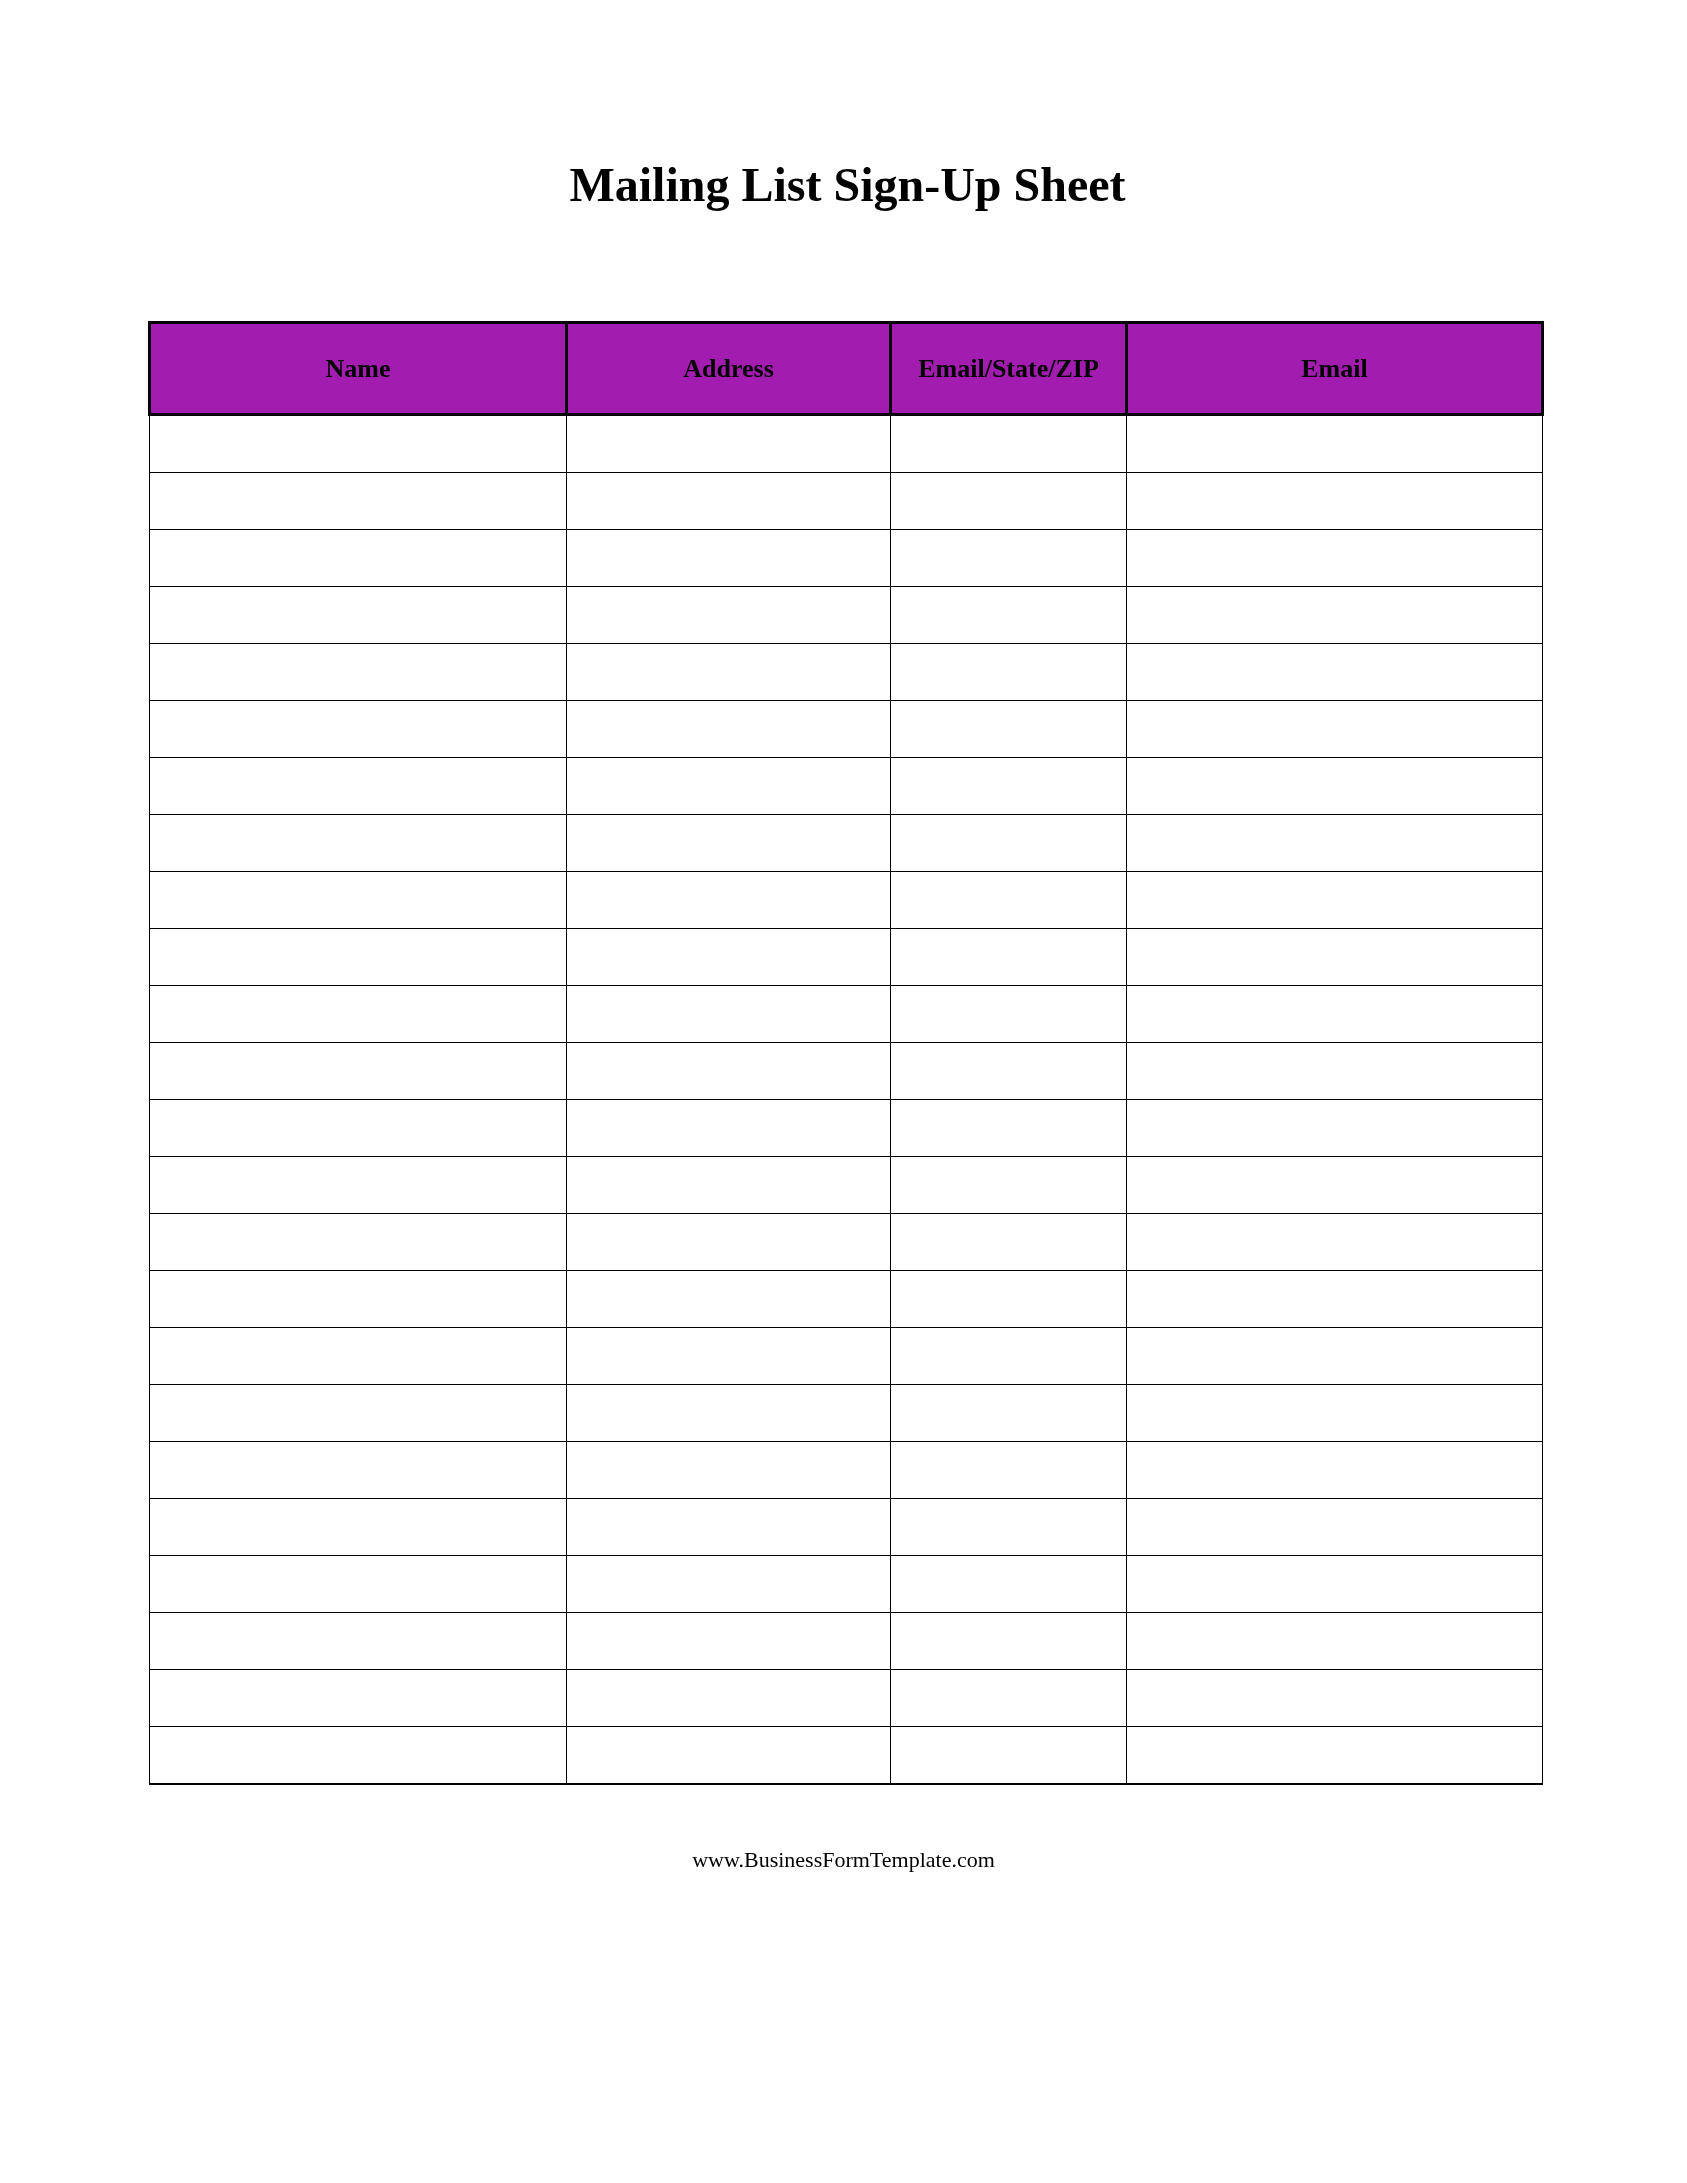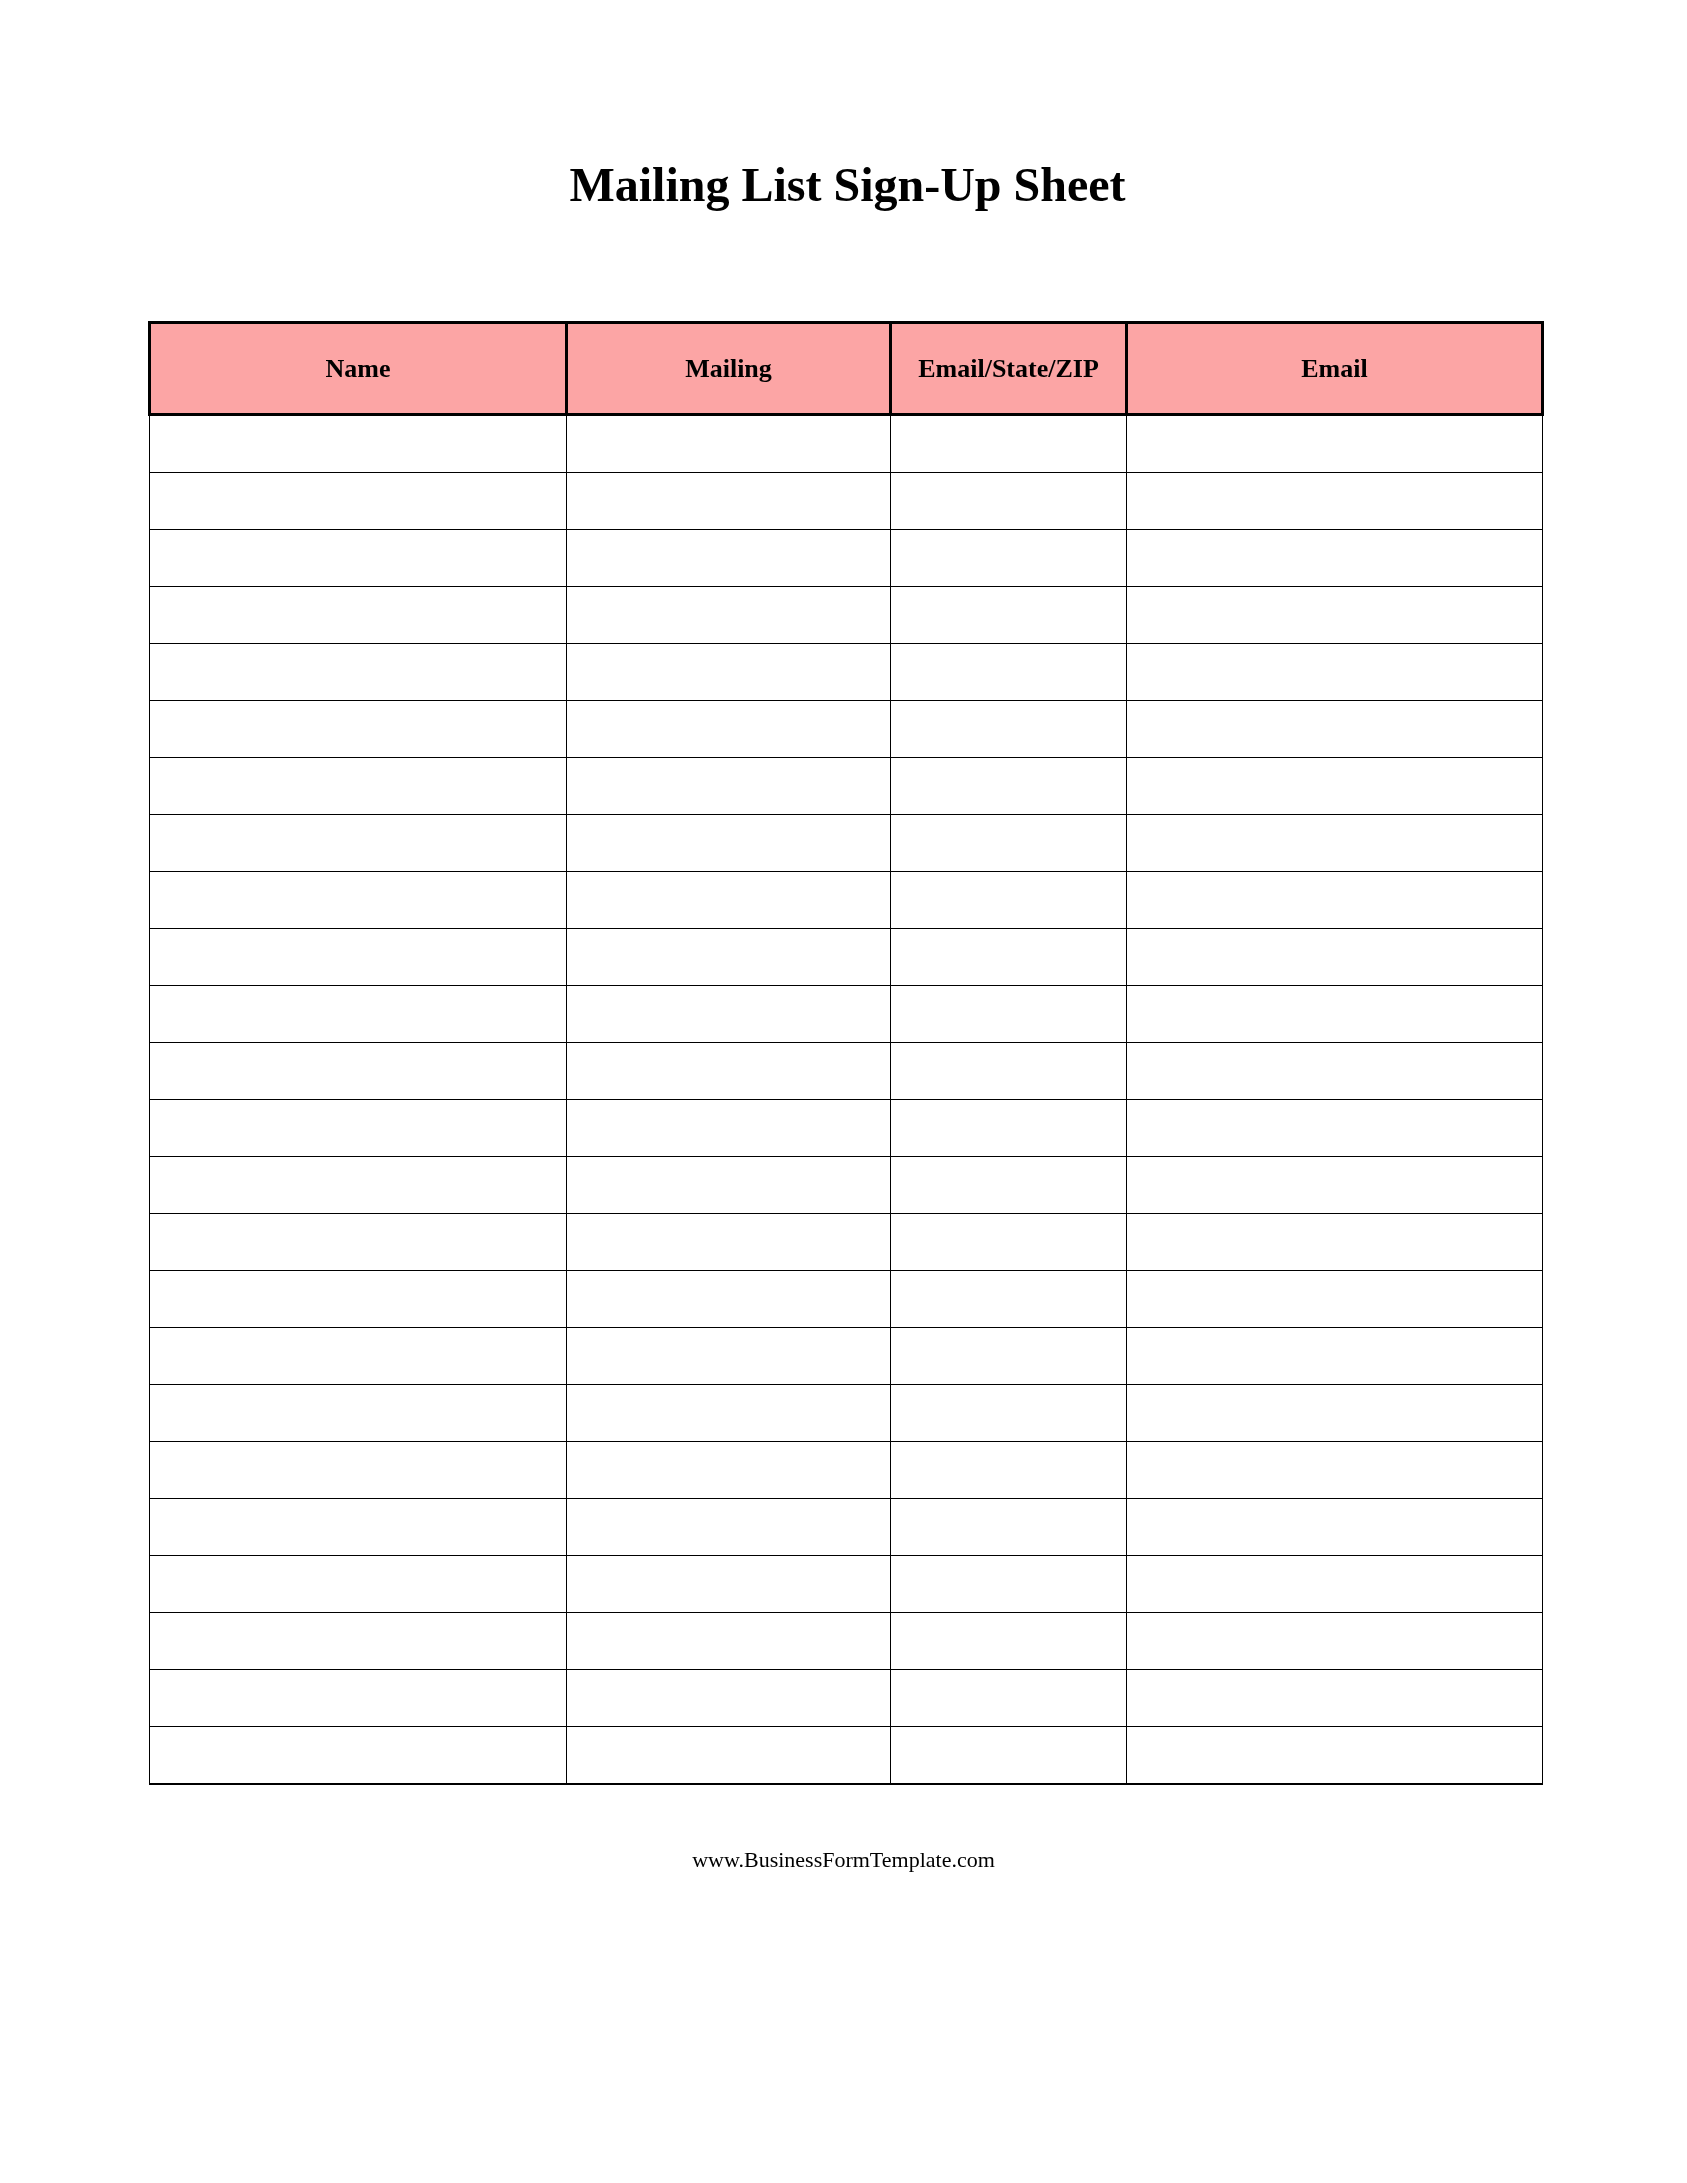--- a/index.html
+++ b/index.html
@@ -44,21 +44,21 @@
 
   table.signup-table thead th {
     border: 3.5px solid #000000;
     height: 89px;
     text-align: center;
     vertical-align: middle;
     font-family: "Liberation Serif", serif;
     font-size: 26px;
     font-weight: bold;
     padding: 0;
-    background: #fca5a5;
+    background: #a21caf;
   }
   table.signup-table tbody td {
     border-left: 0.9px solid #000000;
     border-right: 0.9px solid #000000;
     border-top: 1.7px solid #000000;
     border-bottom: 1.7px solid #000000;
     height: 56px;
     padding: 0;
     background: #ffffff;
   }
@@ -87,21 +87,21 @@
   <table class="signup-table">
     <colgroup>
       <col class="col-name">
       <col class="col-address">
       <col class="col-city">
       <col class="col-email">
     </colgroup>
     <thead>
       <tr>
         <th>Name</th>
-        <th>Mailing</th>
+        <th>Address</th>
         <th>Email/State/ZIP</th>
         <th>Email</th>
       </tr>
     </thead>
     <tbody>
 
     <tr>
           <td></td>
           <td></td>
           <td></td>

